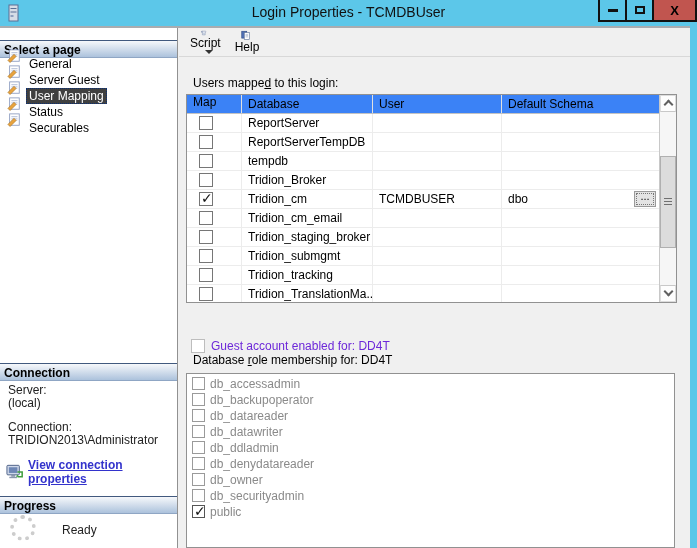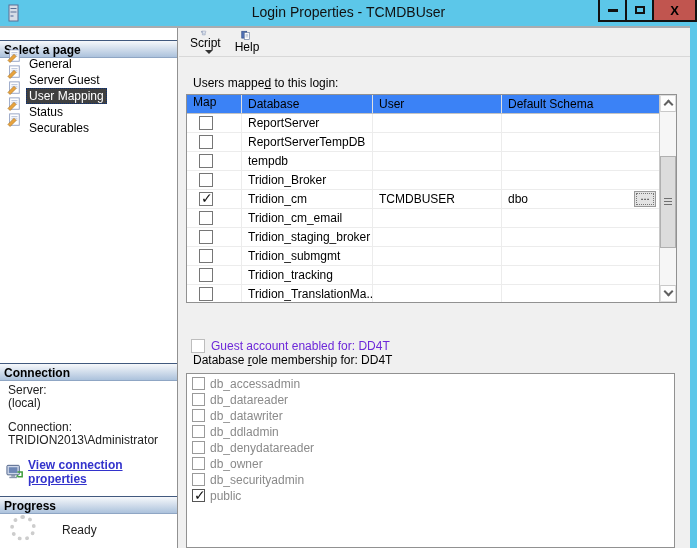--- a/index.html
+++ b/index.html
@@ -345,20 +345,24 @@
       <span>Database </span><span class="mn">r</span><span>ole membership for: DD4T</span>
     </div>
 
     <div class="roles-box">
       <div class="role-item">
         <span class="cb small"></span>
         <span>db_accessadmin</span>
       </div>
       <div class="role-item">
         <span class="cb small"></span>
+        <span>db_backupoperator</span>
+      </div>
+      <div class="role-item">
+        <span class="cb small"></span>
         <span>db_datareader</span>
       </div>
       <div class="role-item">
         <span class="cb small"></span>
         <span>db_datawriter</span>
       </div>
       <div class="role-item">
         <span class="cb small"></span>
         <span>db_ddladmin</span>
       </div>

